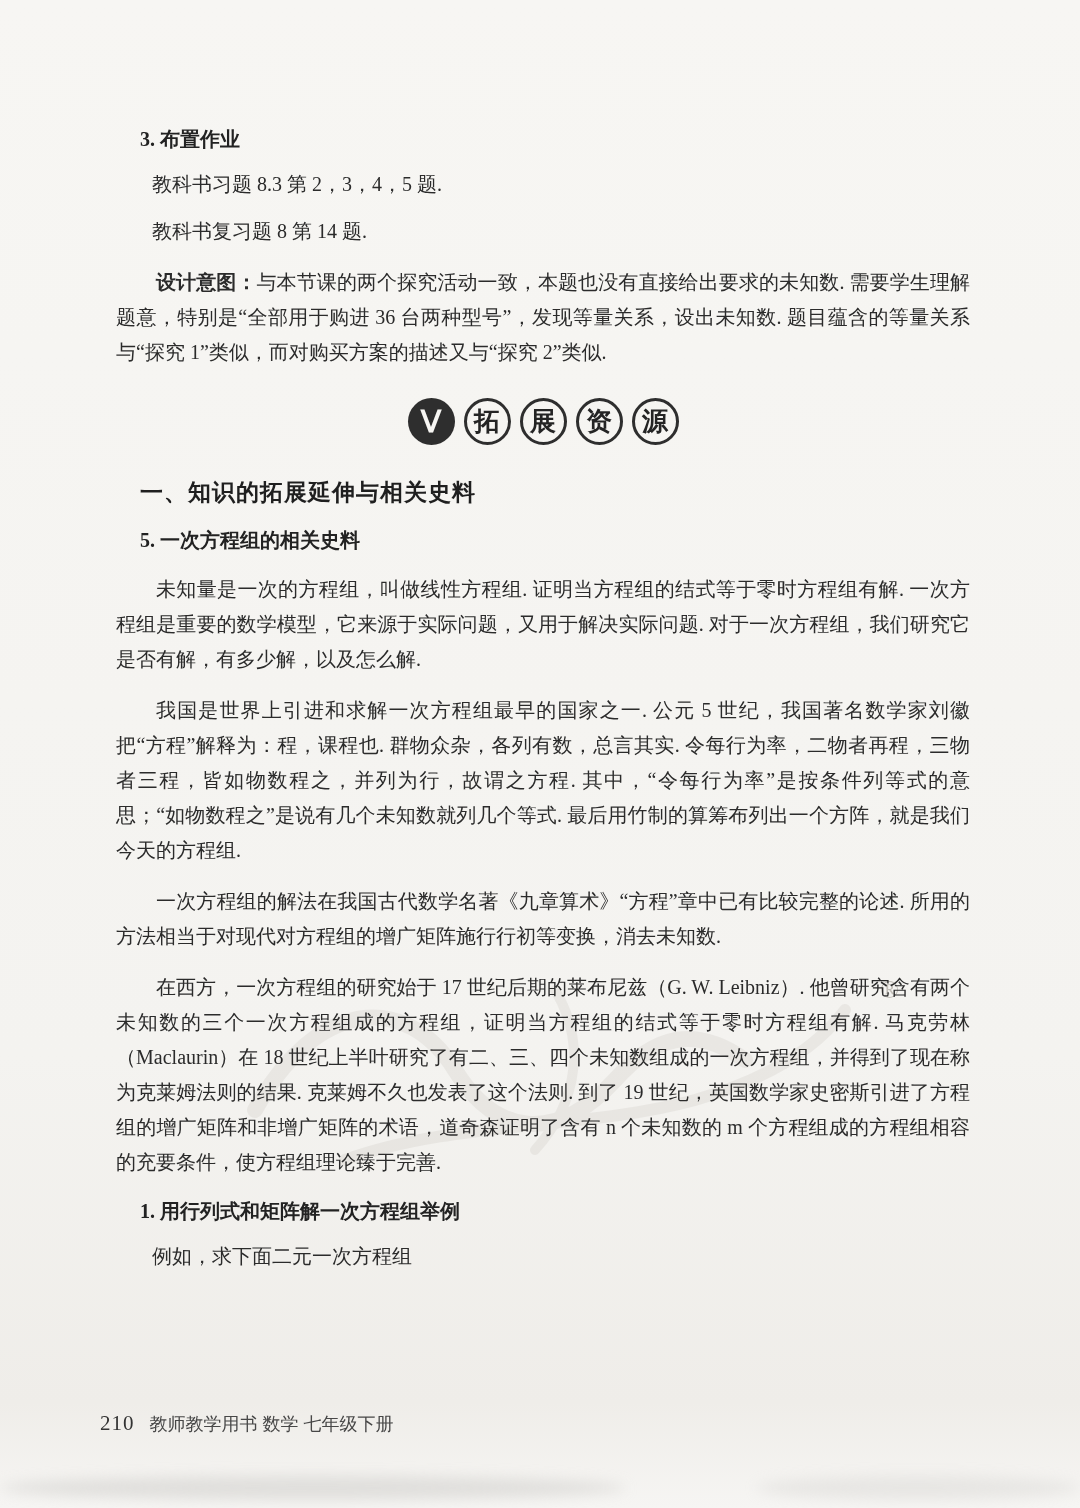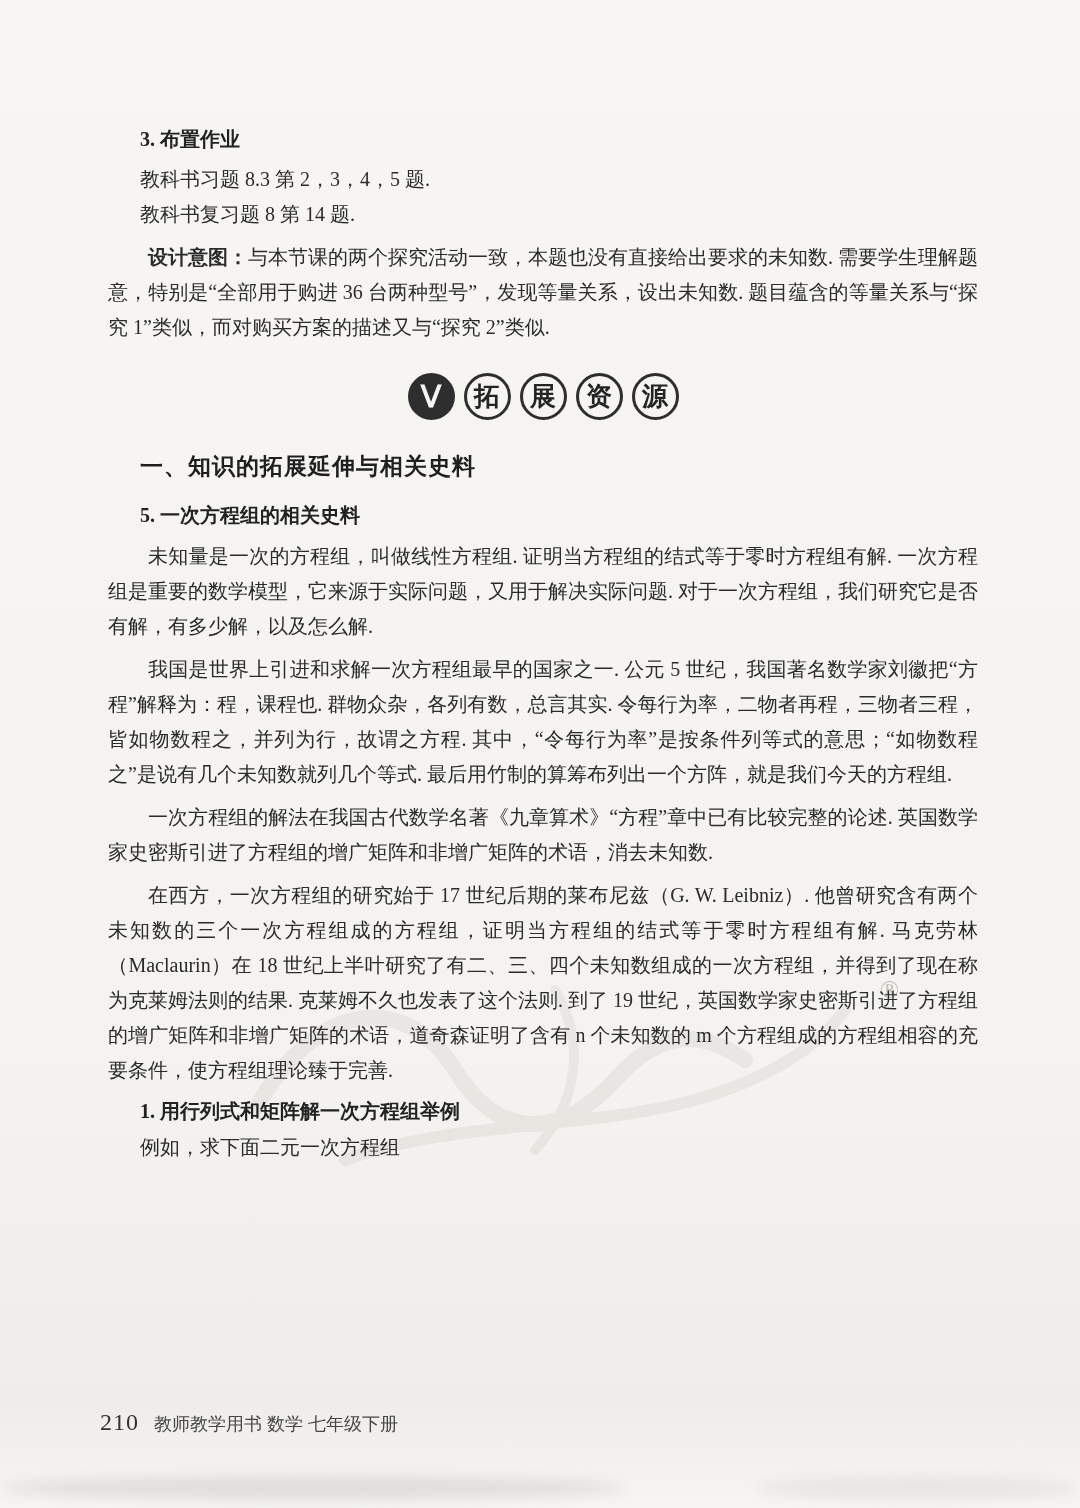--- a/index.html
+++ b/index.html
@@ -20,27 +20,27 @@
     font-size:20px; font-weight:bold; line-height:31px;
     margin:0 0 7px 0; text-indent:40px; color:#222;
   }
   .h-major {
     font-size:25px; font-weight:bold; letter-spacing:1px;
     font-family:"Liberation Sans","DejaVu Sans",sans-serif;
     line-height:38px; margin:22px 0 17px 0; text-indent:40px; color:#1f1f1f;
   }
   .h-section {
     font-size:23px; font-weight:bold; letter-spacing:1px;
-    font-family:Liberation Mono, monospace;
+    font-family:Liberation Serif, serif;
     line-height:36px; margin:4px 0 14px 0; text-indent:40px; color:#1f1f1f;
   }
   .h-sub2 { margin:3px 0 3px 0; }
 
-  p.para { text-indent:40px; margin:8px; }
-  p.line { text-indent:40px; margin:0; }
+  p.para { text-indent:40px; margin:16px; }
+  p.line { text-indent:40px; margin:12px; }
   .bold-lead { font-weight:bold; }
 
   .banner {
     display:flex; justify-content:center; align-items:center;
     gap:9px; margin:28px 0 30px 0;
   }
   .banner .circ {
     width:47px; height:47px; border-radius:50%;
     display:flex; align-items:center; justify-content:center;
     text-indent:0;
@@ -50,21 +50,21 @@
     font-family:"Liberation Serif",serif;
   }
   .banner .circ.outline {
     border:3px solid #2e2e2e; color:#242424; font-size:26px; font-weight:bold;
   }
 
   .footer {
     position:absolute; left:100px; bottom:72px;
     display:flex; align-items:baseline; gap:15px; color:#3b3b3b;
   }
-  .footer .pnum { font-size:24px; letter-spacing:1px; color:#333; }
+  .footer .pnum { font-size:21px; letter-spacing:1px; color:#333; }
   .footer .ptext {
     font-size:18px; font-family:"Liberation Sans","DejaVu Sans",sans-serif; color:#474747;margin-top:24px;
   }
 
   .watermark {
     position:absolute; left:225px; top:930px; width:680px; height:260px;
     pointer-events:none;
   }
   .watermark svg { position:absolute; left:0; top:0; opacity:0.10; }
   .wm-reg {
@@ -108,21 +108,21 @@
       <span class="circ outline">展</span>
       <span class="circ outline">资</span>
       <span class="circ outline">源</span>
     </div>
 
     <h2 class="h-section">一、知识的拓展延伸与相关史料</h2>
 
     <h3 class="h-sub">5. 一次方程组的相关史料</h3>
     <p class="para">未知量是一次的方程组，叫做线性方程组. 证明当方程组的结式等于零时方程组有解. 一次方程组是重要的数学模型，它来源于实际问题，又用于解决实际问题. 对于一次方程组，我们研究它是否有解，有多少解，以及怎么解.</p>
     <p class="para">我国是世界上引进和求解一次方程组最早的国家之一. 公元 5 世纪，我国著名数学家刘徽把“方程”解释为：程，课程也. 群物众杂，各列有数，总言其实. 令每行为率，二物者再程，三物者三程，皆如物数程之，并列为行，故谓之方程. 其中，“令每行为率”是按条件列等式的意思；“如物数程之”是说有几个未知数就列几个等式. 最后用竹制的算筹布列出一个方阵，就是我们今天的方程组.</p>
-    <p class="para">一次方程组的解法在我国古代数学名著《九章算术》“方程”章中已有比较完整的论述. 英国数学家史密斯引进了方程组的增广矩阵和非增广矩阵的术语，消去未知数.</p>
+    <p class="para">一次方程组的解法在我国古代数学名著《九章算术》“方程”章中已有比较完整的论述. 所用的方法相当于对现代对方程组的增广矩阵施行行初等变换，消去未知数.</p>
     <p class="para">在西方，一次方程组的研究始于 17 世纪后期的莱布尼兹（G. W. Leibniz）. 他曾研究含有两个未知数的三个一次方程组成的方程组，证明当方程组的结式等于零时方程组有解. 马克劳林（Maclaurin）在 18 世纪上半叶研究了有二、三、四个未知数组成的一次方程组，并得到了现在称为克莱姆法则的结果. 克莱姆不久也发表了这个法则. 到了 19 世纪，英国数学家史密斯引进了方程组的增广矩阵和非增广矩阵的术语，道奇森证明了含有 n 个未知数的 m 个方程组成的方程组相容的充要条件，使方程组理论臻于完善.</p>
 
     <h3 class="h-sub h-sub2">1. 用行列式和矩阵解一次方程组举例</h3>
     <p class="line">例如，求下面二元一次方程组</p>
 
   </div>
 
   <div class="footer">
     <span class="pnum">210</span>
     <span class="ptext">教师教学用书 数学 七年级下册</span>

